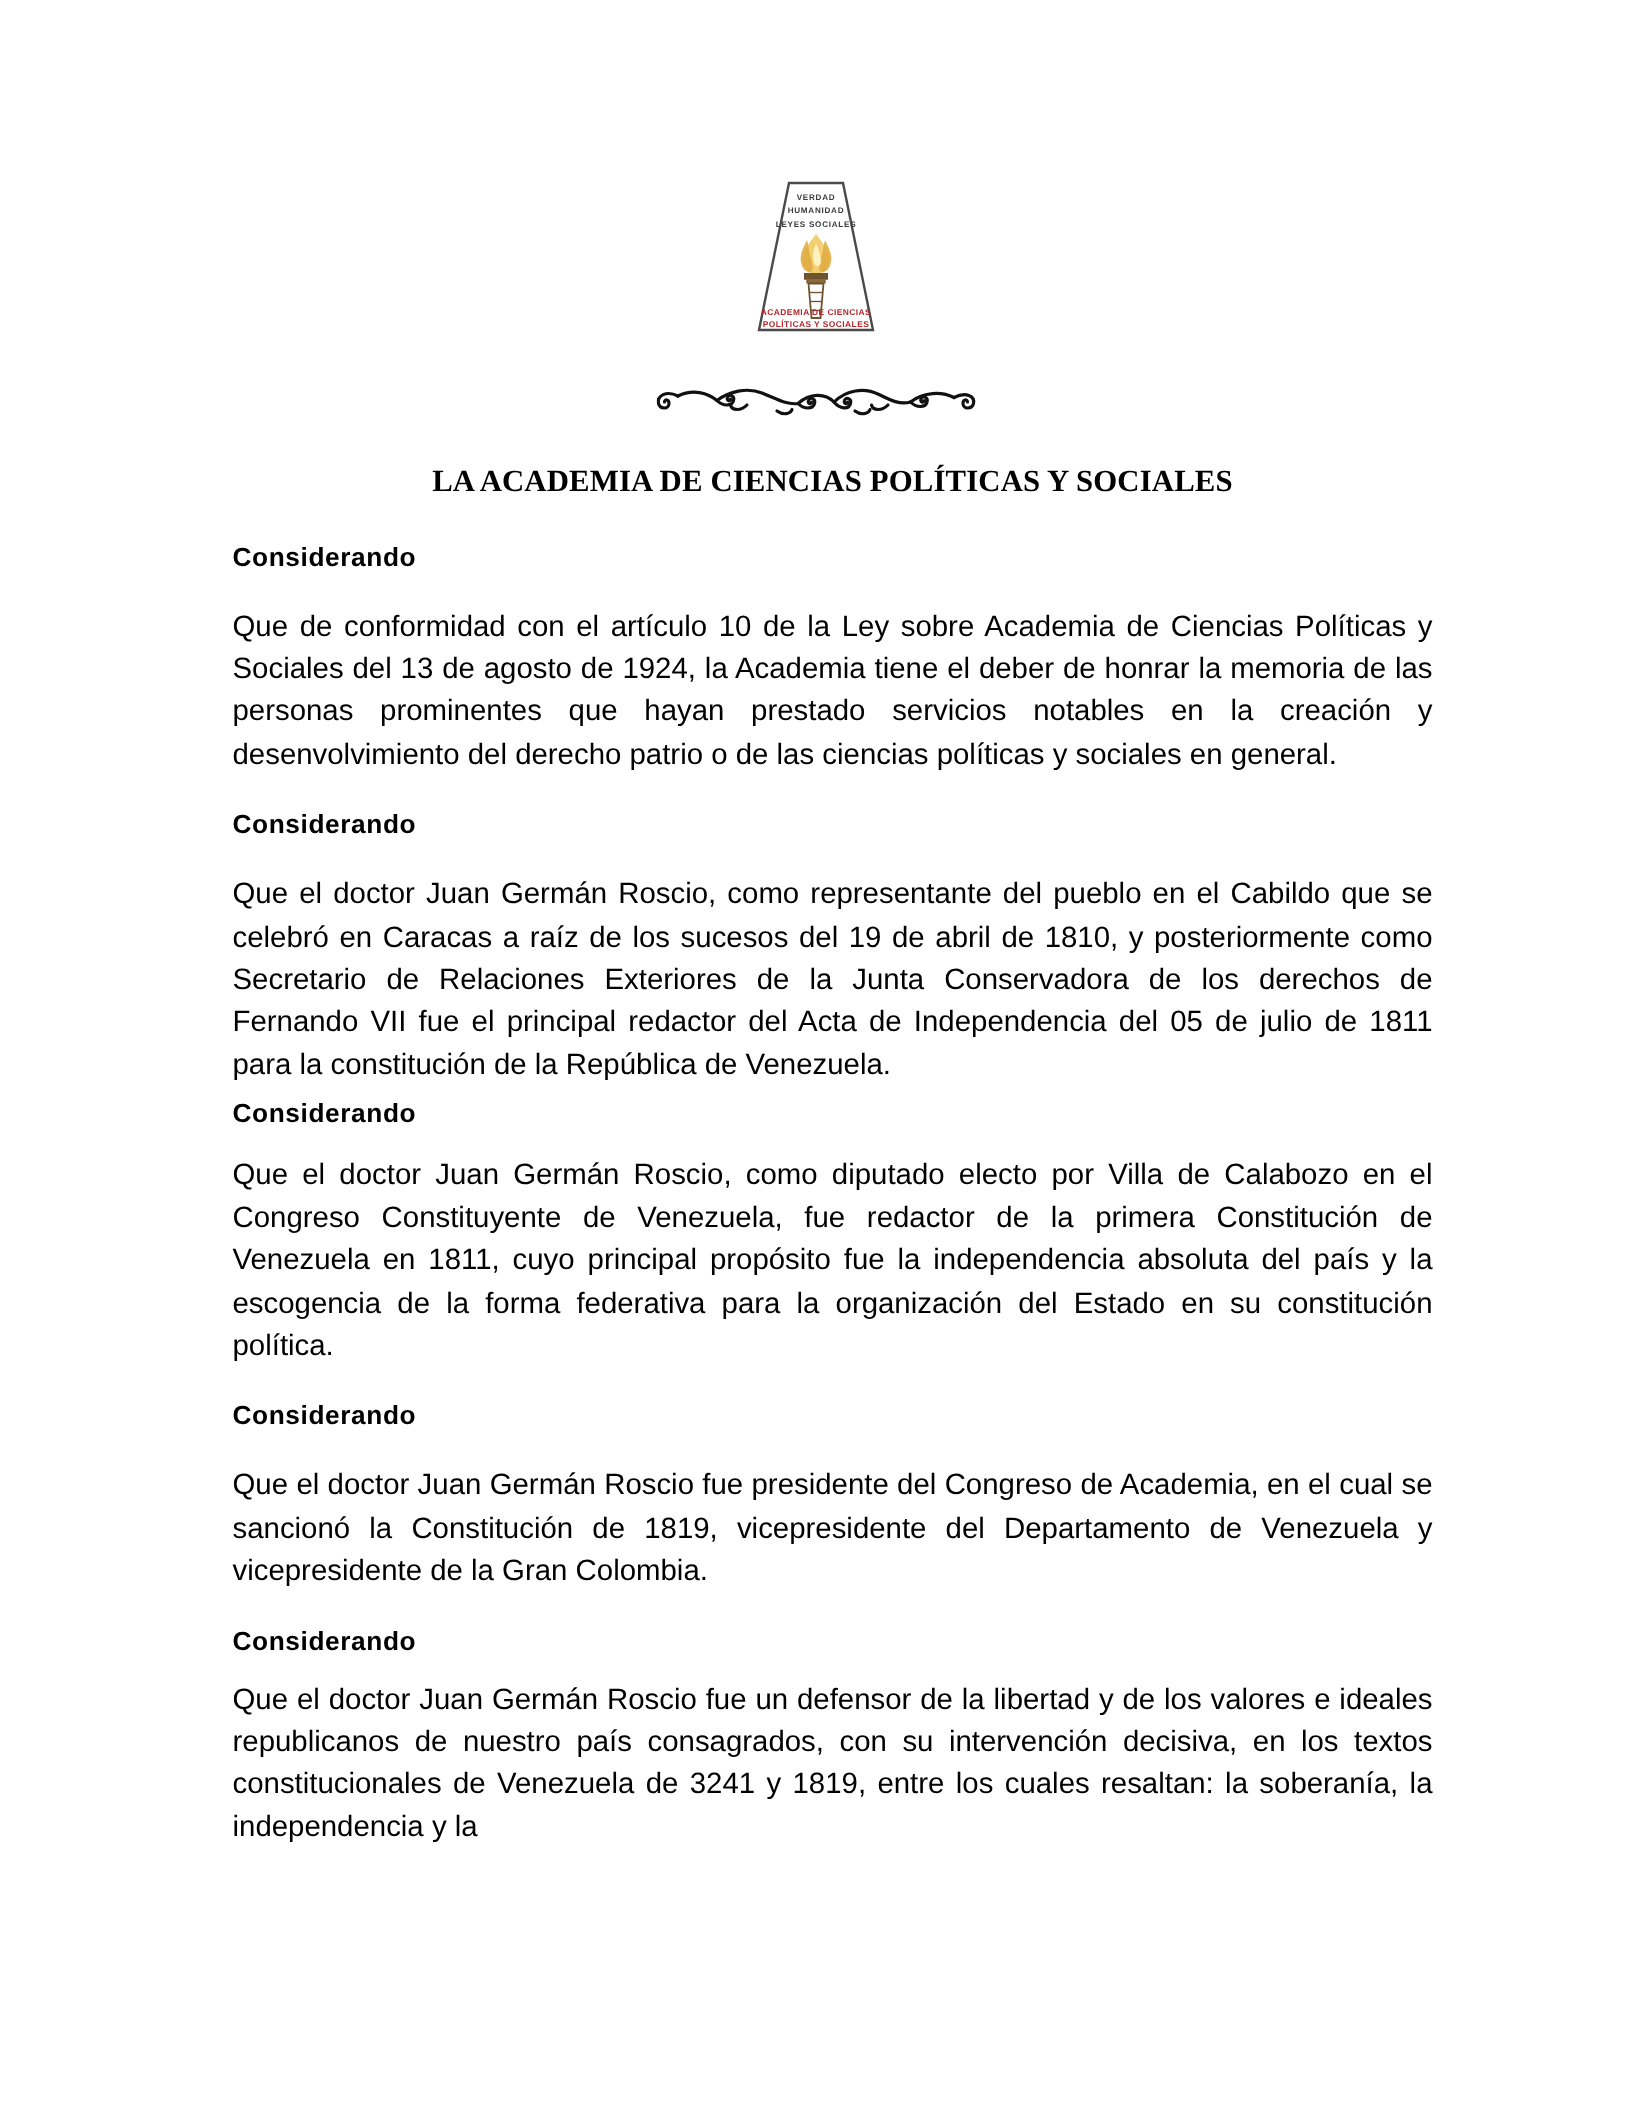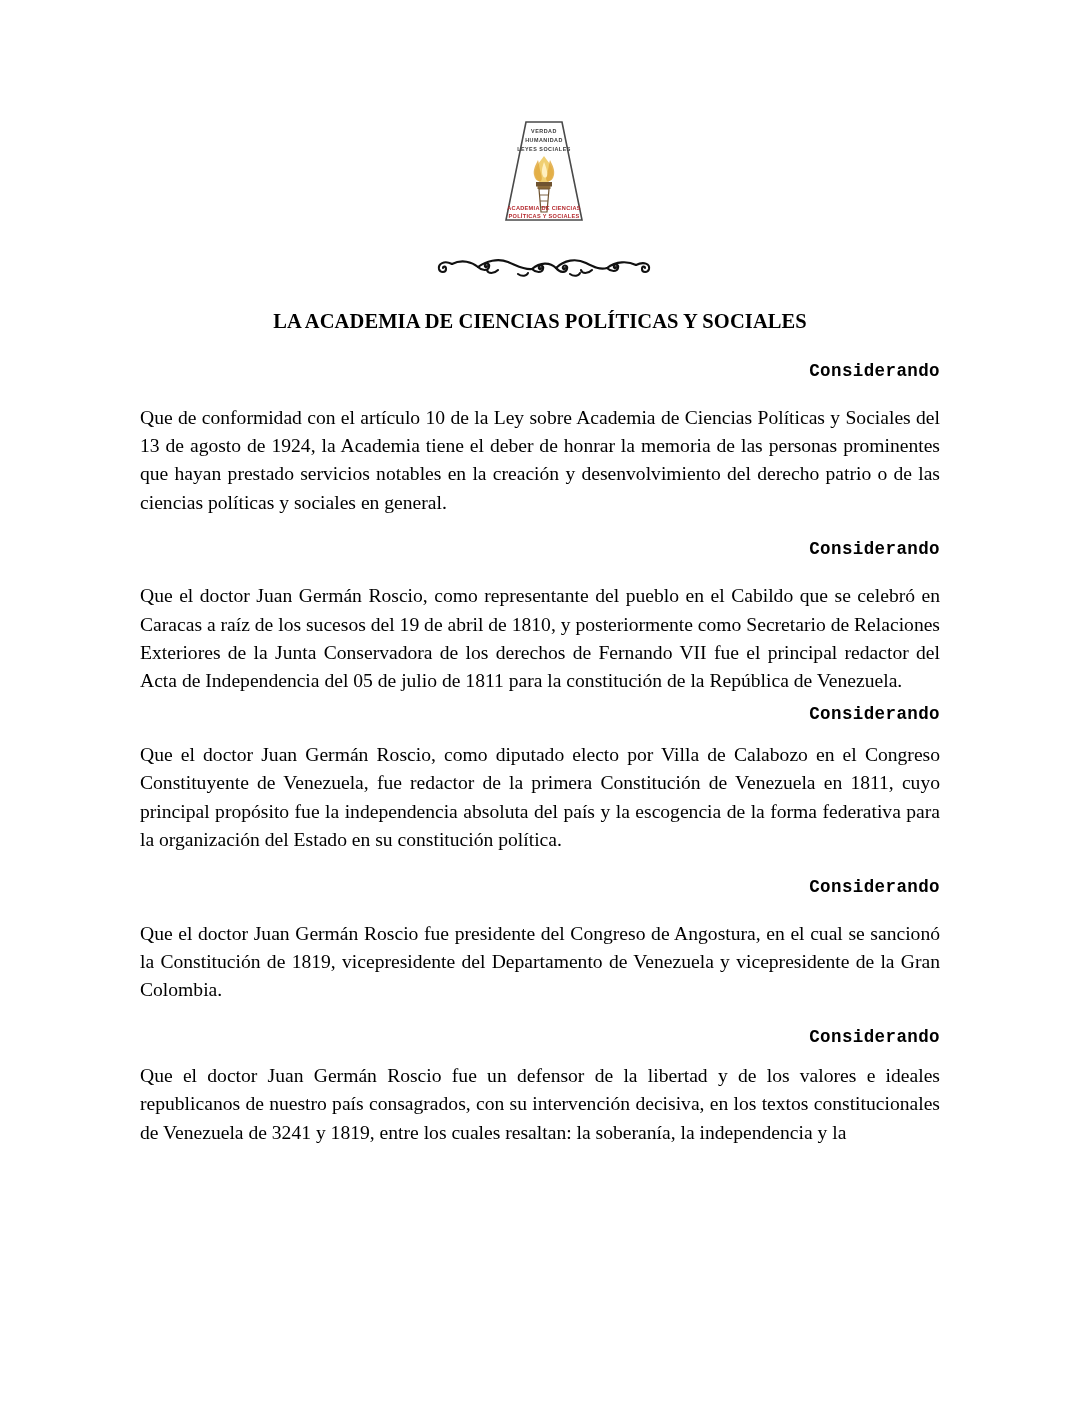--- a/index.html
+++ b/index.html
@@ -51,48 +51,48 @@
     right: 0;
     display: flex;
     justify-content: center;
   }
   .divider-wrap svg { display: block; }
 
   
   .content {
     position: absolute;
     top: 300px;
-    left: 140px;
+    left: 155px;
     width: 800px;
   }
 
   .doc-title {
     font-family: "Liberation Serif", "DejaVu Serif", serif;
     font-weight: bold;
     font-size: 20.5px;
     letter-spacing: 0.1px;
     text-align: center;
     margin: 0 0 0 0;
     padding-top: 9px;
     line-height: 1.25;
     white-space: nowrap;
   }
 
   .considerando {
-    font-family: Liberation Mono, monospace;
+    font-family: Liberation Sans, sans-serif;
     font-weight: bold;
     font-size: 17.5px;
-    text-align: right;
+    text-align: left;
     letter-spacing: 0.4px;
     margin: 0;
     line-height: 1.2;
   }
 
   .para {
-    font-family: Liberation Serif, serif;
+    font-family: Liberation Sans, sans-serif;
     font-size: 19.6px;
     line-height: 1.45;
     text-align: justify;
     text-justify: inter-word;
     margin: 0;
     hyphens: none;
   }
 
   
   .sp-a { height: 26px; }   
@@ -182,21 +182,21 @@
     <p class="para">Que el doctor Juan Germán Roscio, como representante del pueblo en el Cabildo que se celebró en Caracas a raíz de los sucesos del 19 de abril de 1810, y posteriormente como Secretario de Relaciones Exteriores de la Junta Conservadora de los derechos de Fernando VII fue el principal redactor del Acta de Independencia del 05 de julio de 1811 para la constitución de la República de Venezuela.</p>
 
     <div class="sp-d"></div>
     <h2 class="considerando">Considerando</h2>
     <div class="sp-e"></div>
     <p class="para">Que el doctor Juan Germán Roscio, como diputado electo por Villa de Calabozo en el Congreso Constituyente de Venezuela, fue redactor de la primera Constitución de Venezuela en 1811, cuyo principal propósito fue la independencia absoluta del país y la escogencia de la forma federativa para la organización del Estado en su constitución política.</p>
 
     <div class="sp-c"></div>
     <h2 class="considerando">Considerando</h2>
     <div class="sp-b"></div>
-    <p class="para">Que el doctor Juan Germán Roscio fue presidente del Congreso de Angostura, en el cual se sancionó la Constitución de 1819, vicepresidente del Departamento de Venezuela y vicepresidente de la Gran Colombia.</p>
+    <p class="para">Que el doctor Juan Germán Roscio fue presidente del Congreso de Academia, en el cual se sancionó la Constitución de 1819, vicepresidente del Departamento de Venezuela y vicepresidente de la Gran Colombia.</p>
 
     <div class="sp-c"></div>
     <h2 class="considerando">Considerando</h2>
     <div class="sp-f"></div>
     <p class="para para-last-line-open">Que el doctor Juan Germán Roscio fue un defensor de la libertad y de los valores e ideales republicanos de nuestro país consagrados, con su intervención decisiva, en los textos constitucionales de Venezuela de 3241 y 1819, entre los cuales resaltan: la soberanía, la independencia y la</p>
 
   </div>
 </div>
 
 </body></html>

